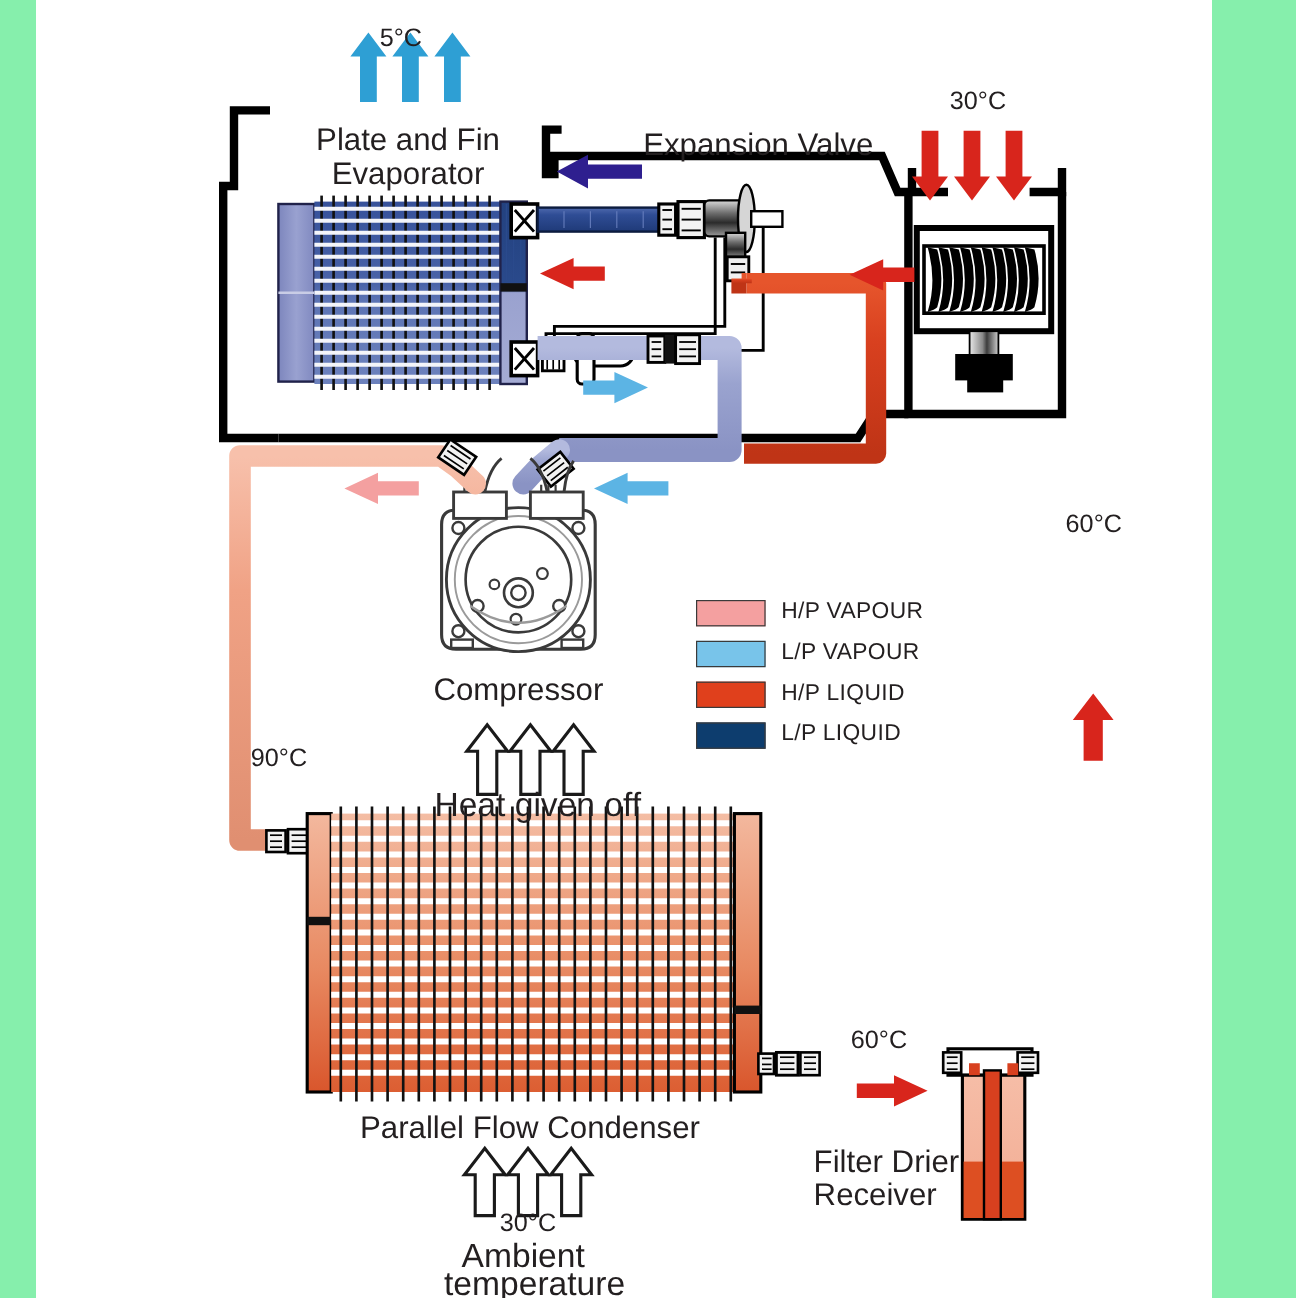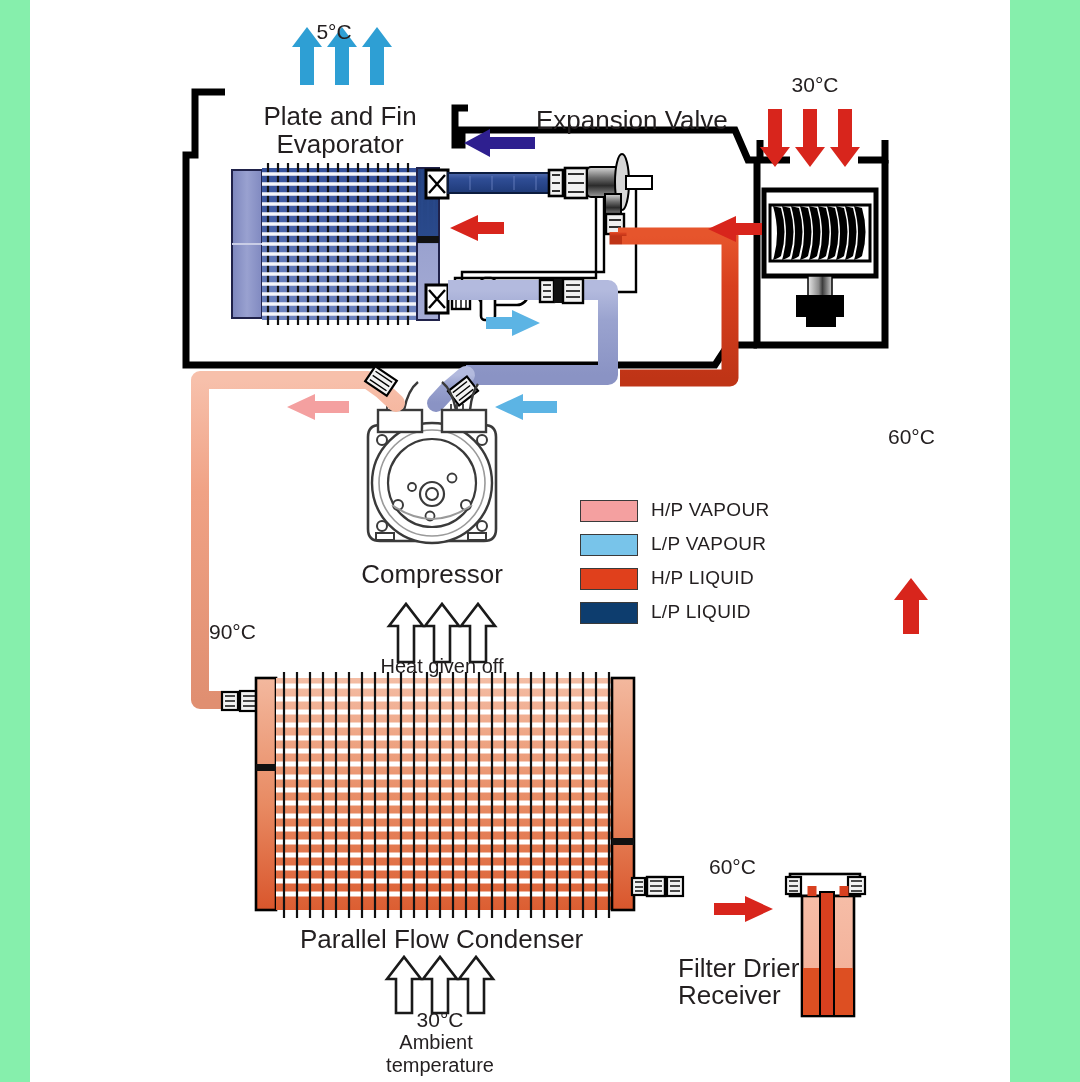--- a/index.html
+++ b/index.html
@@ -3,21 +3,21 @@
 <meta charset="utf-8">
 <style>
   html,body{margin:0;padding:0;background:#f1f2f4;}
   body{font-family:"Liberation Sans",sans-serif;}
   #page{position:relative;width:1080px;height:1082px;background:#86efac;overflow:hidden;}
   #canvas{position:absolute;left:30px;top:0;width:980px;height:1082px;background:#ffffff;}
   #svgroot{position:absolute;left:0;top:0;width:1080px;height:1082px;}
   .lbl{position:absolute;color:#231f20;font-family:"Liberation Sans",sans-serif;white-space:nowrap;}
   .t-title{font-size:26px;}
   .t-temp{font-size:21px;}
-  .t-small{font-size:20px;}
+  .t-small{font-size:28px;}
   .t-leg{font-size:19px;letter-spacing:.3px;}
   .ctr{text-align:center;}
   .legend-box{position:absolute;border:1px solid #3a3a3a;}
 </style>
 </head>
 <body>
 
 <div id="page">
   <div id="canvas"></div>
 

